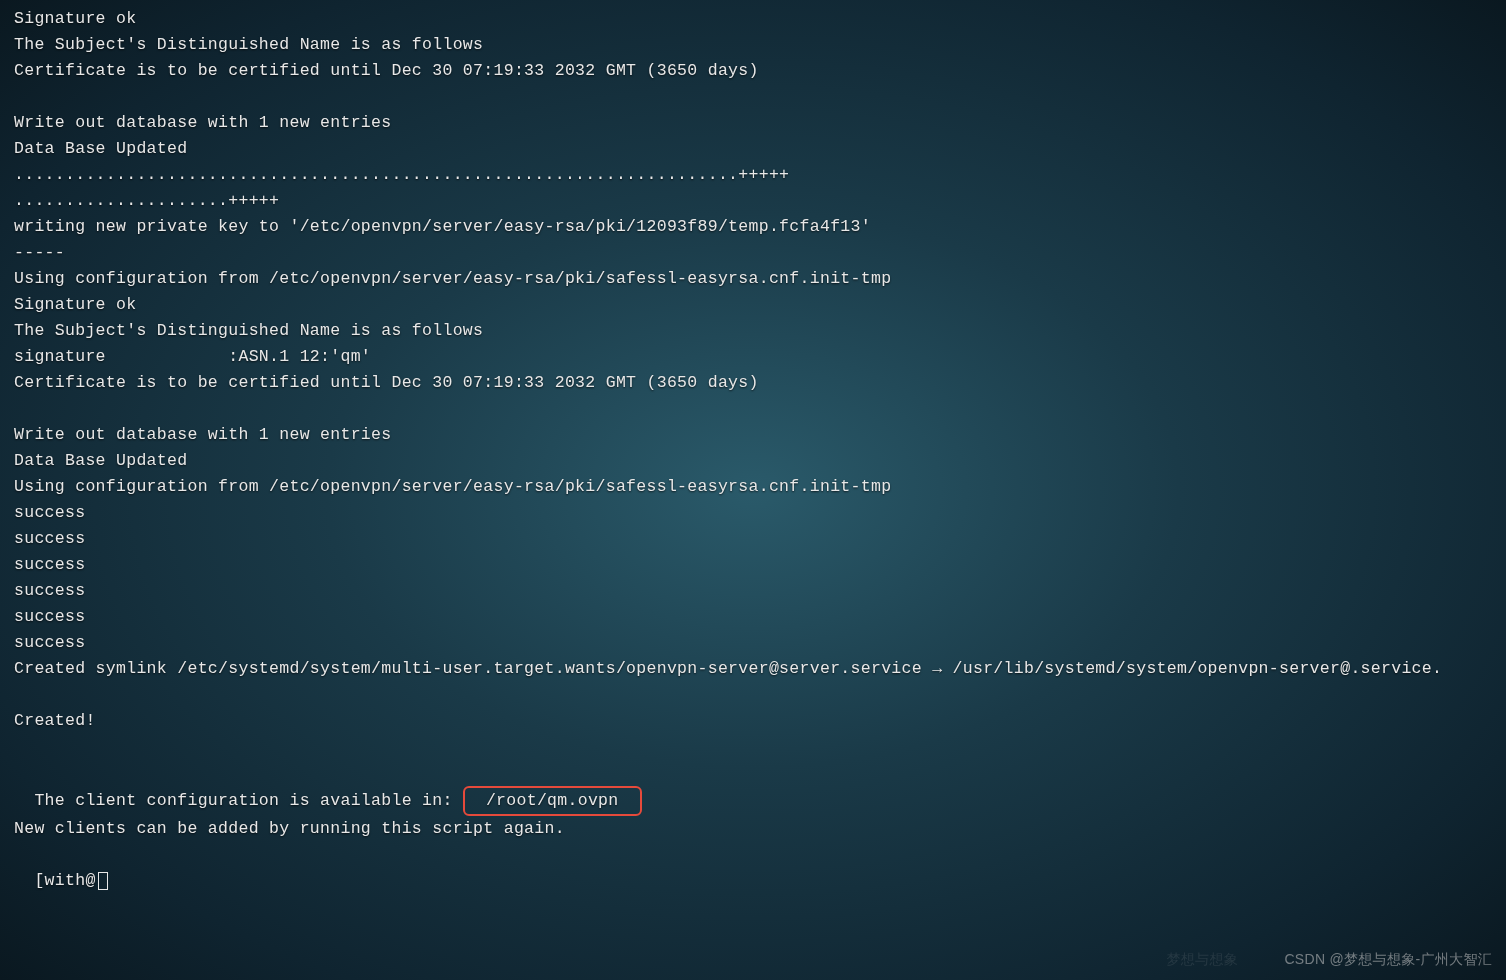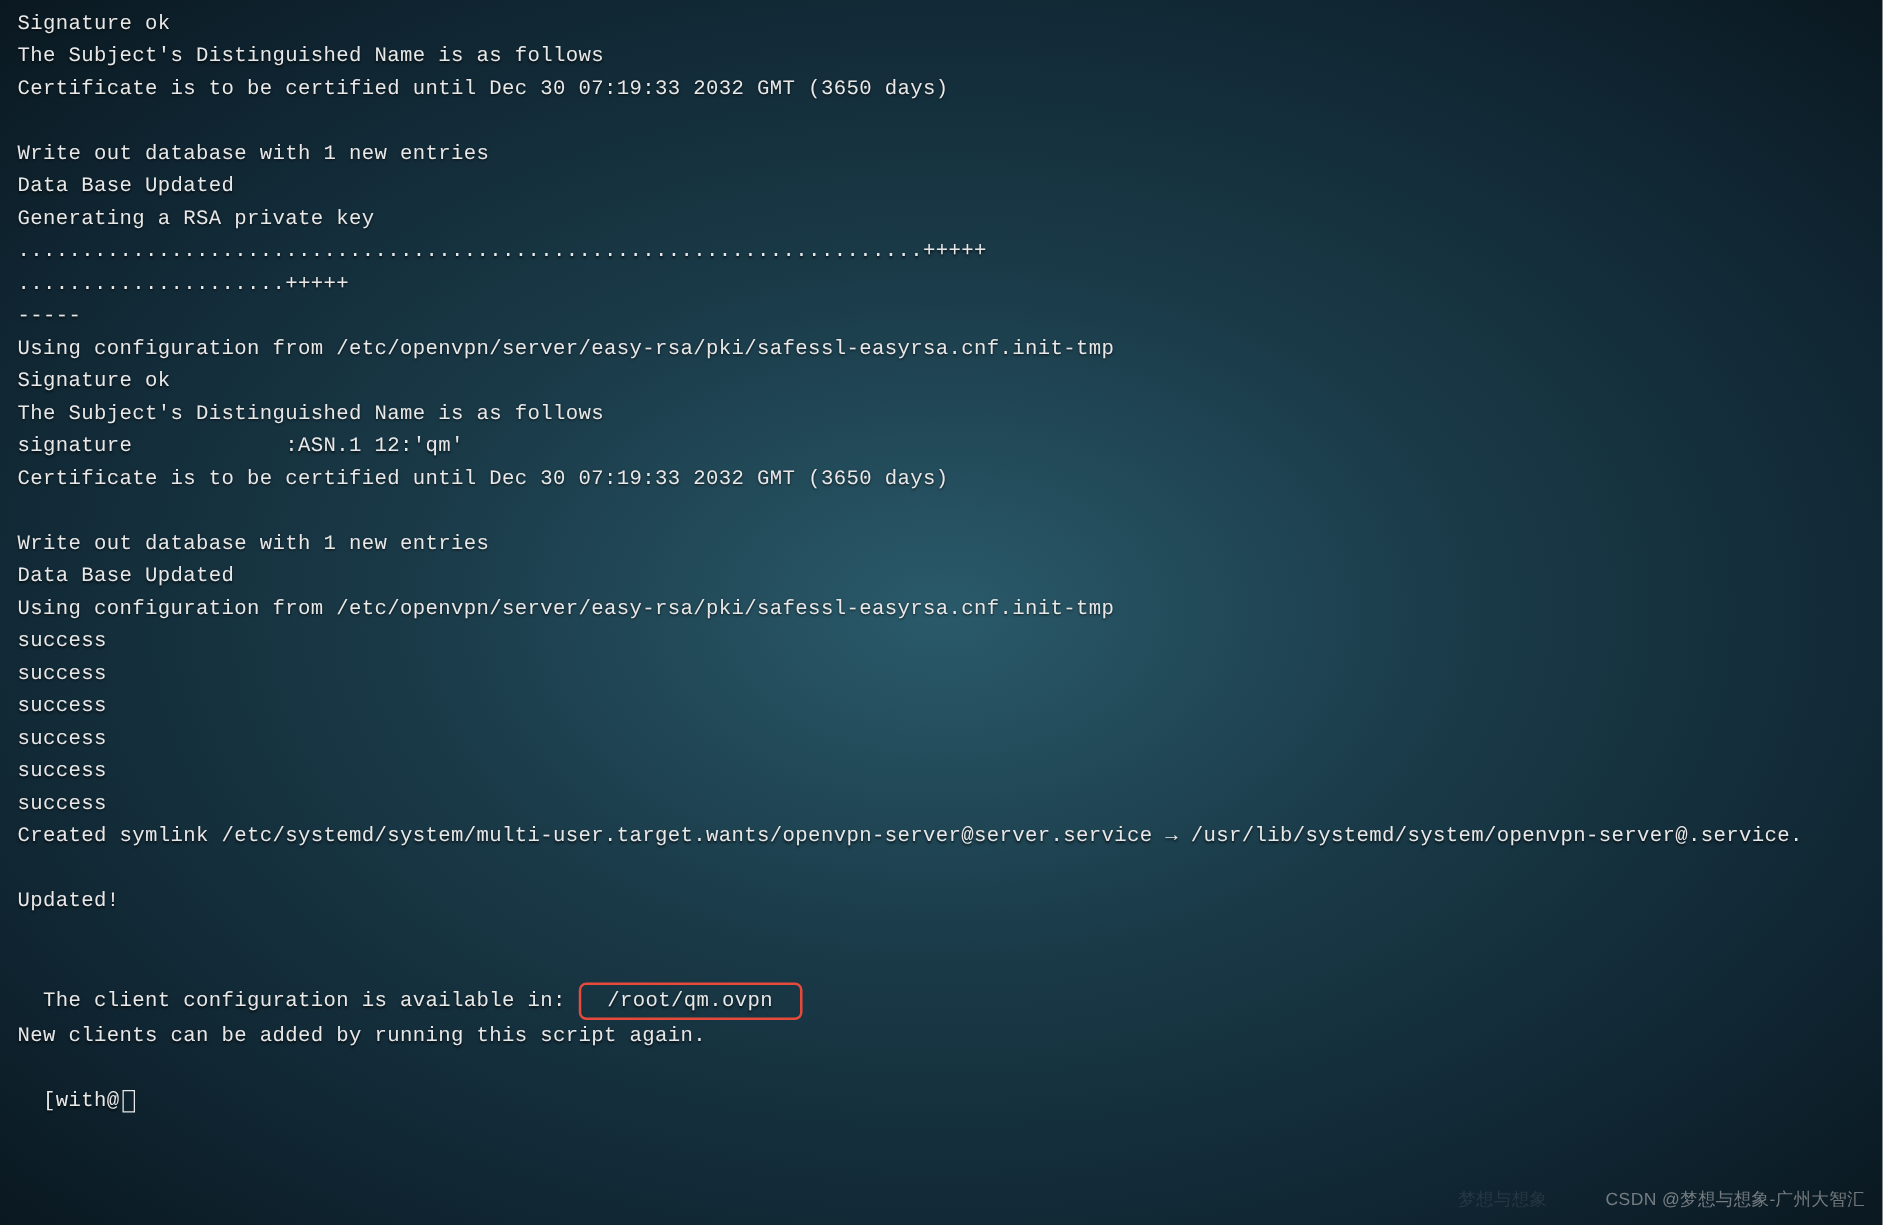--- a/index.html
+++ b/index.html
@@ -57,42 +57,42 @@
 </head>
 <body>
 
 <div id="terminal-output">
     <div class="terminal-line">Signature ok</div>
     <div class="terminal-line">The Subject's Distinguished Name is as follows</div>
     <div class="terminal-line">Certificate is to be certified until Dec 30 07:19:33 2032 GMT (3650 days)</div>
     <div class="terminal-line">&nbsp;</div>
     <div class="terminal-line">Write out database with 1 new entries</div>
     <div class="terminal-line">Data Base Updated</div>
-    <div class="terminal-line">Generating a RSA private key</div>
     <div class="terminal-line">.......................................................................+++++</div>
     <div class="terminal-line">.....................+++++</div>
+    <div class="terminal-line">writing new private key to '/etc/openvpn/server/easy-rsa/pki/12093f89/temp.fcfa4f13'</div>
     <div class="terminal-line">-----</div>
     <div class="terminal-line">Using configuration from /etc/openvpn/server/easy-rsa/pki/safessl-easyrsa.cnf.init-tmp</div>
     <div class="terminal-line">Signature ok</div>
     <div class="terminal-line">The Subject's Distinguished Name is as follows</div>
     <div class="terminal-line">signature            :ASN.1 12:'qm'</div>
     <div class="terminal-line">Certificate is to be certified until Dec 30 07:19:33 2032 GMT (3650 days)</div>
     <div class="terminal-line">&nbsp;</div>
     <div class="terminal-line">Write out database with 1 new entries</div>
     <div class="terminal-line">Data Base Updated</div>
     <div class="terminal-line">Using configuration from /etc/openvpn/server/easy-rsa/pki/safessl-easyrsa.cnf.init-tmp</div>
     <div class="terminal-line">success</div>
     <div class="terminal-line">success</div>
     <div class="terminal-line">success</div>
     <div class="terminal-line">success</div>
     <div class="terminal-line">success</div>
     <div class="terminal-line">success</div>
     <div class="terminal-line">Created symlink /etc/systemd/system/multi-user.target.wants/openvpn-server@server.service → /usr/lib/systemd/system/openvpn-server@.service.</div>
     <div class="terminal-line">&nbsp;</div>
-    <div class="terminal-line">Updated!</div>
+    <div class="terminal-line">Created!</div>
     <div class="terminal-line">&nbsp;</div>
   </div>
 
 <div class="terminal-line">
   <span>The client configuration is available in: </span><span class="highlight-box">/root/qm.ovpn</span>
 </div>
 
 <div class="terminal-line">New clients can be added by running this script again.</div>
 
 <div class="terminal-line">

